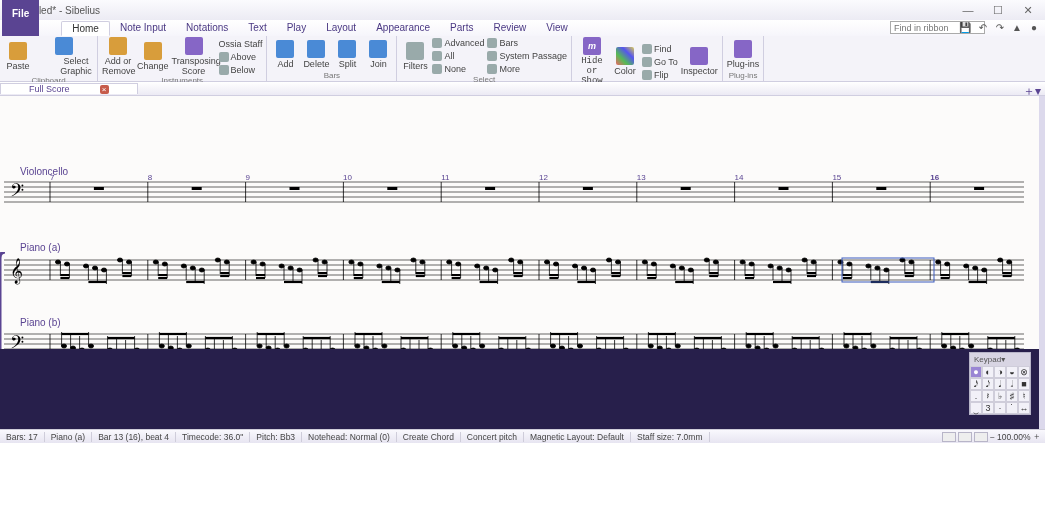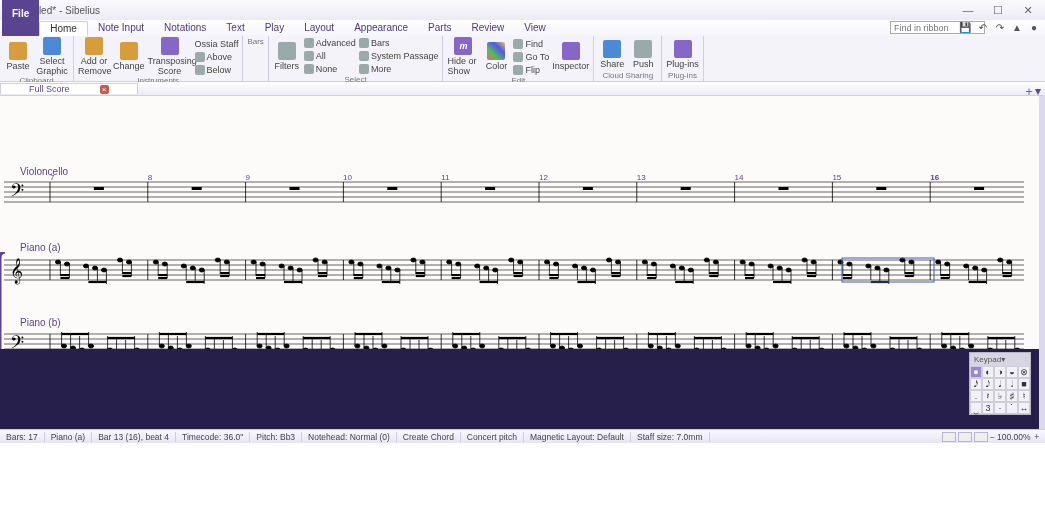--- a/index.html
+++ b/index.html
@@ -14,21 +14,21 @@
   .app-icon{width:12px;height:12px;background:#6a55b0;border-radius:2px;margin-right:4px;}
   .win-btns{margin-left:auto;display:flex;gap:4px;}
   .win-btn{width:26px;height:14px;display:flex;align-items:center;justify-content:center;color:#666;font-size:11px;cursor:default;}
   
   .qat-right{position:absolute;top:20px;right:4px;height:15px;display:flex;align-items:center;gap:3px;}
   .qat-btn{width:14px;height:14px;display:flex;align-items:center;justify-content:center;font-size:10px;color:#555;cursor:pointer;}
   
   .menubar{height:16px;background:linear-gradient(#fff,#f6f5fb);display:flex;align-items:flex-end;font-size:10px;padding-left:2px;}
   .filetab{background:var(--tab-active);color:#fff;padding:17px 10px;border-radius:2px 2px 0 0;cursor:pointer;font-weight:bold;}
   .tab{padding:1px 10px;color:#4a3883;cursor:pointer;}
-  .tab.active{background:#fff;border:1px solid var(--ribbon-border);border-bottom-color:#fff;border-radius:2px 2px 0 0;color:#333;}
+  .tab.active{background:#fff;border:1px solid var(--ribbon-border);border-bottom-color:#fff;border-radius:2px 2px 0 0;color:#333;margin-left:22px;}
   
   .ribbon{height:46px;background:var(--ribbon-bg);border-bottom:1px solid var(--ribbon-border);display:flex;font-size:9px;color:var(--text);}
   .group{border-right:1px solid var(--ribbon-border);display:flex;flex-direction:column;padding:1px 4px 0;}
   .group-body{flex:1;display:flex;align-items:center;gap:3px;}
   .group-label{text-align:center;font-size:8px;color:#777;padding-bottom:1px;}
   .big{display:flex;flex-direction:column;align-items:center;justify-content:center;gap:1px;cursor:pointer;min-width:28px;}
   .big .ico{width:18px;height:18px;}
   .sml{display:flex;align-items:center;gap:2px;cursor:pointer;height:12px;}
   .sml .ico{width:10px;height:10px;}
   .col{display:flex;flex-direction:column;gap:1px;}
@@ -106,21 +106,21 @@
 <div class="ribbon">
 
   <div class="group">
     <div class="group-body">
       <div class="big">
           <div class="ico warn"></div>
           <span>Paste</span>
         </div>
       <div class="big">
           <div class="ico blue"></div>
-          <span style="max-width:34px;text-align:center;">Select Graphic</span>
+          <span style="max-width:34px;text-align:center;margin-left:24px;">Select Graphic</span>
         </div>
     </div>
     <div class="group-label">Clipboard</div>
   </div>
 
   <div class="group">
     <div class="group-body">
       <div class="big">
           <div class="ico warn"></div>
           <span style="max-width:32px;text-align:center;">Add or Remove</span>
@@ -144,20 +144,38 @@
         <div class="sml">
             <div class="ico grey"></div>
             <span>Below</span>
           </div>
       </div>
     </div>
     <div class="group-label">Instruments</div>
   </div>
 
   <div class="group">
+    <div class="group-body">
+      <div class="big">
+          <div class="ico blue"></div>
+          <span>Add</span>
+        </div>
+      <div class="big">
+          <div class="ico blue"></div>
+          <span>Delete</span>
+        </div>
+      <div class="big">
+          <div class="ico blue"></div>
+          <span>Split</span>
+        </div>
+      <div class="big">
+          <div class="ico blue"></div>
+          <span>Join</span>
+        </div>
+    </div>
     <div class="group-label">Bars</div>
   </div>
 
   <div class="group">
     <div class="group-body">
       <div class="big">
           <div class="ico grey"></div>
           <span>Filters</span>
         </div>
       <div class="col">
@@ -189,21 +207,21 @@
           </div>
       </div>
     </div>
     <div class="group-label">Select</div>
   </div>
 
   <div class="group">
     <div class="group-body">
       <div class="big">
           <div class="ico purple" style="font-style:italic;font-weight:bold;color:#fff;display:flex;align-items:center;justify-content:center;">m</div>
-          <span style="max-width:32px;text-align:left;">Hide or Show</span>
+          <span style="max-width:32px;text-align:center;font-family:Liberation Mono, monospace;">Hide or Show</span>
         </div>
       <div class="big">
           <div class="ico multi"></div>
           <span>Color</span>
         </div>
       <div class="col">
         <div class="sml">
             <div class="ico grey"></div>
             <span>Find</span>
           </div>
@@ -217,33 +235,20 @@
           </div>
       </div>
       <div class="big">
           <div class="ico purple"></div>
           <span>Inspector</span>
         </div>
     </div>
     <div class="group-label">Edit</div>
   </div>
 
-  <div class="group">
-    <div class="group-body">
-      <div class="big">
-          <div class="ico blue"></div>
-          <span>Share</span>
-        </div>
-      <div class="big">
-          <div class="ico grey"></div>
-          <span>Push</span>
-        </div>
-    </div>
-    <div class="group-label">Cloud Sharing</div>
-  </div>
 
   <div class="group">
     <div class="group-body">
       <div class="big">
           <div class="ico purple"></div>
           <span>Plug-ins</span>
         </div>
     </div>
     <div class="group-label">Plug-ins</div>
   </div>

